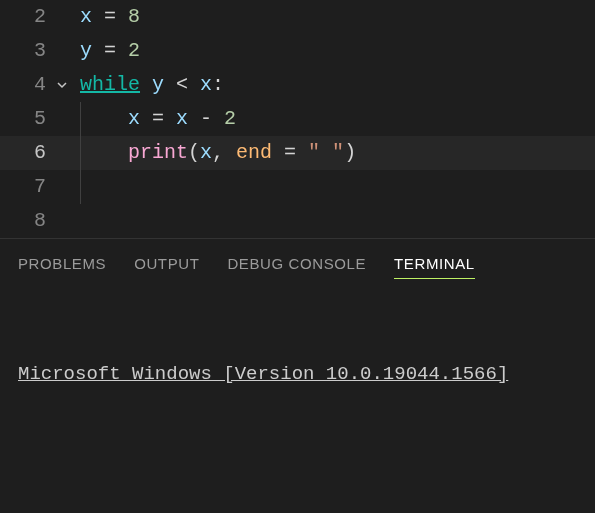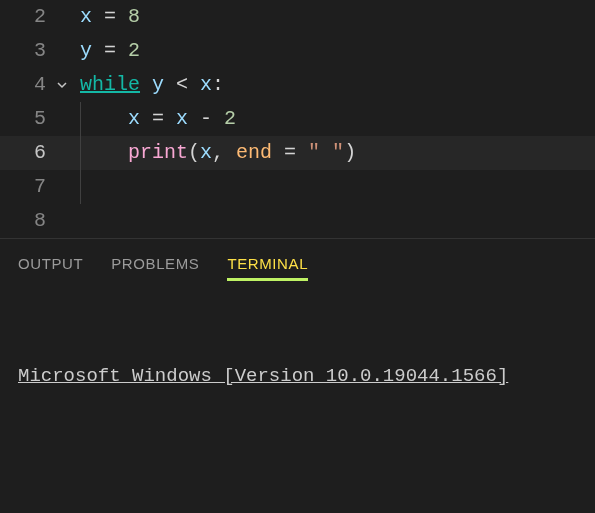--- a/index.html
+++ b/index.html
@@ -77,22 +77,22 @@
     font-family: "Segoe UI", Arial, sans-serif;
     font-size: 15px;
     letter-spacing: 0.6px;
   }
   .tab {
     color: #9b9b9b;
     padding-bottom: 6px;
     cursor: pointer;
   }
   .tab.active {
-    color: #fde047;
-    border-bottom: 3px solid #bef264;
+    color: #ffffff;
+    border-bottom: 1px solid #bef264;
   }
   .terminal-body {
     padding: 10px 18px 18px 18px;
     font-size: 19px;
     line-height: 30px;
     color: #cccccc;
     white-space: pre-wrap;
     word-break: break-all;
     overflow: hidden;
   }
@@ -138,22 +138,23 @@
     </div>
     <div class="code-line">
       <div class="gutter">8</div>
       <div class="fold"></div>
       <div class="code-content"></div>
     </div>
   </div>
 
 <div class="panel">
   <div class="tabs">
+    <div class="tab">PROBLEMS</div>
     <div class="tab">OUTPUT</div>
-    <div class="tab">PROBLEMS</div>
+    <div class="tab">DEBUG CONSOLE</div>
     <div class="tab active">TERMINAL</div>
   </div>
   <div class="terminal-body">
     <span class="term-line">Microsoft Windows [Version 10.0.19044.1566]</span>
     
     
     
     
   </div>
 </div>

